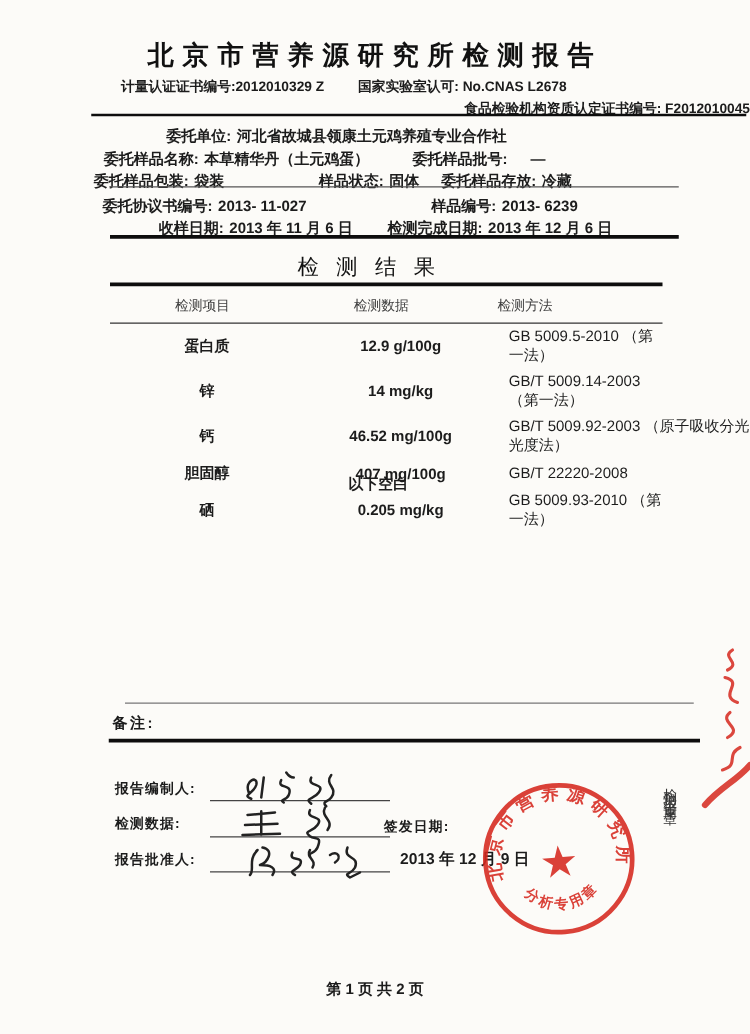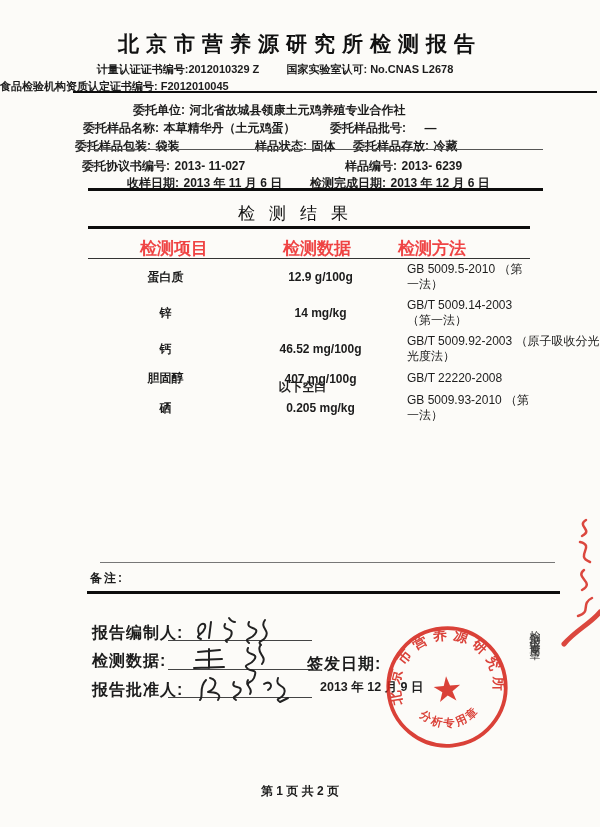--- a/index.html
+++ b/index.html
@@ -9,36 +9,36 @@
     font-family:"Liberation Sans","DejaVu Sans",sans-serif;
     color:#1c1c1c;
   }
   .abs{position:absolute;white-space:nowrap;}
   .doc-title{
     top:30px;left:0;width:600px;text-align:center;
     font-size:21px;font-weight:700;letter-spacing:7px;color:#111;
   }
   .cert-line{top:62px;left:0;width:550px;text-align:center;font-size:11px;font-weight:700;}
   .cert-line span{margin:0 12px;}
-  .food-cert{top:79px;left:0;width:600px;text-align:left;font-size:11px;font-weight:700;}
+  .food-cert{top:79px;left:0;width:600px;text-align:right;font-size:11px;font-weight:700;}
   .hline{position:absolute;background:#0d0d0d;}
   .lbl,.val{font-size:12px;font-weight:700;}
   .results-title{
     top:202px;left:0;width:600px;text-align:center;
     font-size:17px;font-weight:400;letter-spacing:14px;color:#111;
   }
-  .tbl-head{font-size:17px;font-weight:700;color:#ef4444;}
+  .tbl-head{font-size:11px;font-weight:400;color:#404040;}
   .tbl{position:absolute;top:262px;left:88px;width:442px;font-size:12px;}
   .trow{display:flex;align-items:center;margin-bottom:6px;}
   .c-item{width:155px;text-align:center;font-weight:700;flex:none;}
   .c-val{width:155px;text-align:center;font-weight:700;flex:none;}
   .c-method{flex:1;padding-left:9px;font-weight:400;line-height:15px;}
   .end-note{font-size:12px;font-weight:700;}
   .remarks{font-size:12px;font-weight:700;letter-spacing:2px;}
-  .sig-label{font-size:16px;font-weight:700;letter-spacing:1px;}
+  .sig-label{font-size:11px;font-weight:700;letter-spacing:1px;}
   .sig-line{position:absolute;height:1px;background:#444;}
   .date-text{font-size:12.5px;font-weight:700;}
   .side-note{
     writing-mode:vertical-rl;text-orientation:upright;
     font-size:11px;font-weight:400;color:#333;letter-spacing:3px;
   }
   .footer{top:783px;left:0;width:600px;text-align:center;font-size:12px;font-weight:700;}
   svg{position:absolute;overflow:visible;}
   .ink{stroke:#222;stroke-width:2;fill:none;stroke-linecap:round;stroke-linejoin:round;}
 </style>

